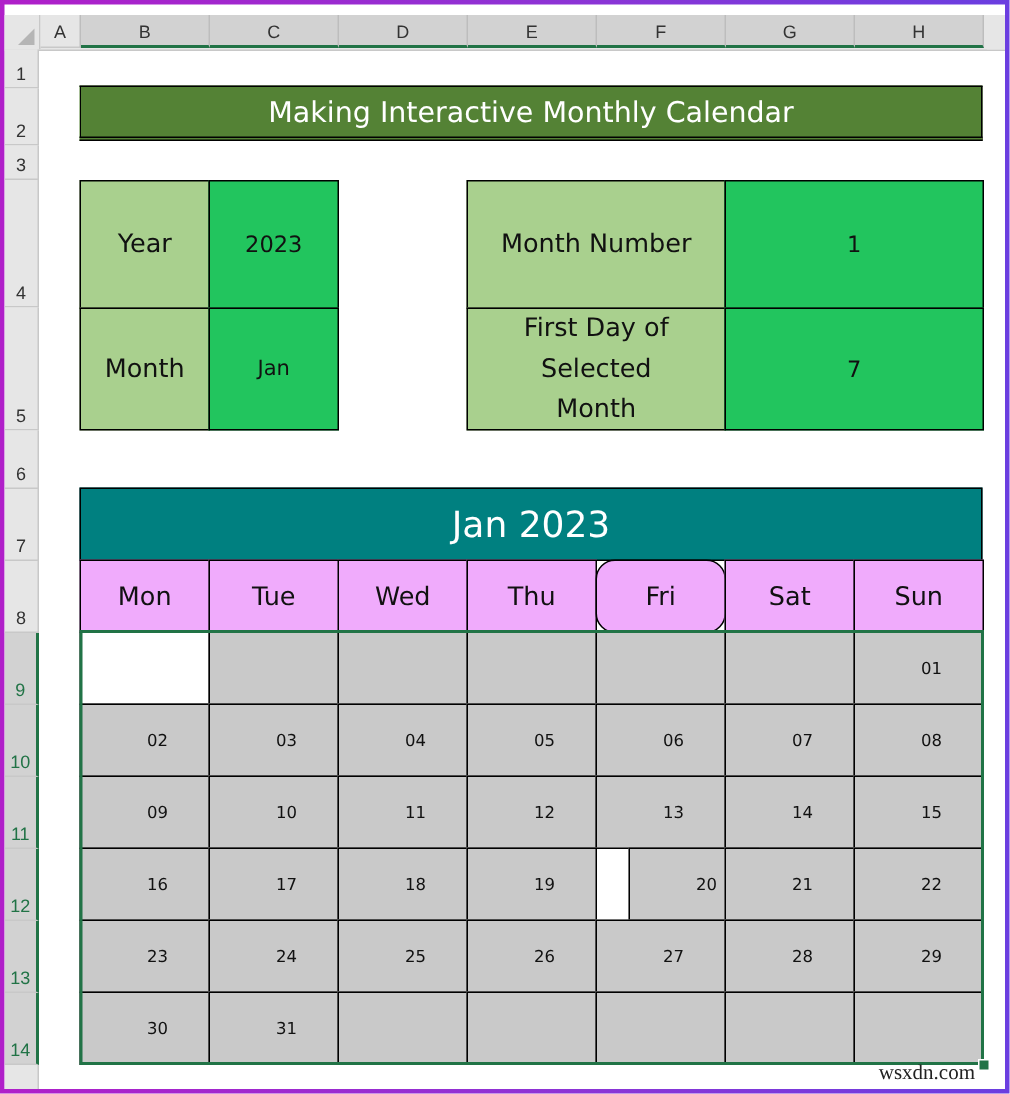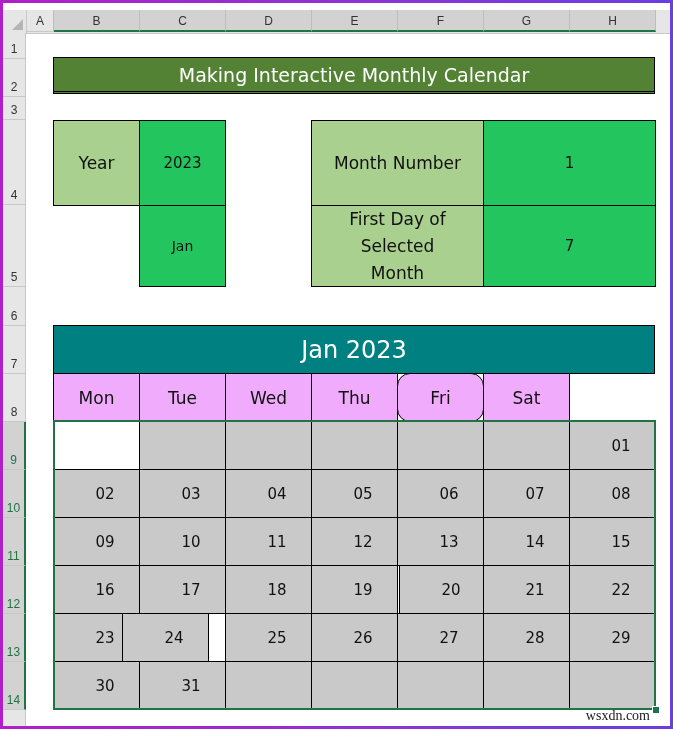--- a/index.html
+++ b/index.html
@@ -51,21 +51,21 @@
     color: #111; font-family: "DejaVu Sans", sans-serif;
   }
   .lbl { background: #a9d08e; font-size: 17px; line-height: 27px; }
   .val { background: #22c55e; font-size: 15px; }
   .cal-title {
     position: absolute; left: 50px; top: 322px; width: 602px; height: 49px;
     background: #008080; border: 1px solid #000; box-sizing: border-box; color: #fff;
     font-size: 24px; display: flex; align-items: center; justify-content: center;
   }
   .dow { background: #f0abfc; font-size: 17px; }
-  .day { background: #c9c9c9; font-size: 15px; padding-left: 17px; }
+  .day { background: #c9c9c9; font-size: 11px; padding-left: 17px; }
   .day.blank-white { background: #ffffff; }
   .sel-border {
     position: absolute; left: 50px; top: 417px; width: 603px; height: 290px;
     border: 2px solid #217346; box-sizing: border-box; pointer-events: none;
   }
   .sel-handle {
     position: absolute; left: 649px; top: 703px; width: 6px; height: 6px; background: #217346;
     border: 1px solid #fff;
   }
   .watermark {
@@ -108,35 +108,37 @@
   <div class="row-head sel" style="top:515px;height:48px;">11</div>
   <div class="row-head sel" style="top:563px;height:48px;">12</div>
   <div class="row-head sel" style="top:611px;height:48px;">13</div>
   <div class="row-head sel" style="top:659px;height:48px;">14</div>
   <div class="row-head" style="top:707px;height:20px;"></div>
 
   <div class="title-bar">Making Interactive Monthly Calendar</div>
 
   <div class="cell lbl" style="left:50px;top:117px;width:87px;height:86px;">Year</div>
   <div class="cell val" style="left:136px;top:117px;width:87px;height:86px;">2023</div>
+  <div class="cell lbl" style="left:50px;top:202px;width:87px;height:82px;">Month</div>
   <div class="cell val" style="left:136px;top:202px;width:87px;height:82px;font-size:14px;">Jan</div>
 
   <div class="cell lbl" style="left:308px;top:117px;width:173px;height:86px;">Month Number</div>
   <div class="cell val" style="left:480px;top:117px;width:173px;height:86px;">1</div>
   <div class="cell lbl" style="left:308px;top:202px;width:173px;height:82px;padding:0 20px;">First Day of Selected Month</div>
   <div class="cell val" style="left:480px;top:202px;width:173px;height:82px;">7</div>
 
   <div class="cal-title">Jan 2023</div>
 
   <div class="cell dow" style="left:50px;top:370px;width:87px;height:49px;">Mon</div>
   <div class="cell dow" style="left:222px;top:370px;width:87px;height:49px;">Wed</div>
   <div class="cell dow" style="left:136px;top:370px;width:87px;height:49px;">Tue</div>
   <div class="cell dow" style="left:308px;top:370px;width:87px;height:49px;">Thu</div>
   <div class="cell dow" style="left:394px;top:370px;width:87px;height:49px;border-radius:13px;">Fri</div>
   <div class="cell dow" style="left:480px;top:370px;width:87px;height:49px;">Sat</div>
+  <div class="cell dow" style="left:566px;top:370px;width:87px;height:49px;">Sun</div>
 
   <div id="day-grid">
       <div class="cell day blank-white" style="left: 50px; top: 418px; width: 87px; height: 49px;"></div>
       <div class="cell day" style="left: 136px; top: 418px; width: 87px; height: 49px;"></div>
       <div class="cell day" style="left: 222px; top: 418px; width: 87px; height: 49px;"></div>
       <div class="cell day" style="left: 308px; top: 418px; width: 87px; height: 49px;"></div>
       <div class="cell day" style="left: 394px; top: 418px; width: 87px; height: 49px;"></div>
       <div class="cell day" style="left: 480px; top: 418px; width: 87px; height: 49px;"></div>
       <div class="cell day" style="left: 566px; top: 418px; width: 87px; height: 49px;">01</div>
       <div class="cell day" style="left: 50px; top: 466px; width: 87px; height: 49px;">02</div>
@@ -150,25 +152,25 @@
       <div class="cell day" style="left: 136px; top: 514px; width: 87px; height: 49px;">10</div>
       <div class="cell day" style="left: 222px; top: 514px; width: 87px; height: 49px;">11</div>
       <div class="cell day" style="left: 308px; top: 514px; width: 87px; height: 49px;">12</div>
       <div class="cell day" style="left: 394px; top: 514px; width: 87px; height: 49px;">13</div>
       <div class="cell day" style="left: 480px; top: 514px; width: 87px; height: 49px;">14</div>
       <div class="cell day" style="left: 566px; top: 514px; width: 87px; height: 49px;">15</div>
       <div class="cell day" style="left: 50px; top: 562px; width: 87px; height: 49px;">16</div>
       <div class="cell day" style="left: 136px; top: 562px; width: 87px; height: 49px;">17</div>
       <div class="cell day" style="left: 222px; top: 562px; width: 87px; height: 49px;">18</div>
       <div class="cell day" style="left: 308px; top: 562px; width: 87px; height: 49px;">19</div>
-      <div class="cell day" style="left: 396px; top: 562px; width: 87px; height: 49px;">20</div>
+      <div class="cell day" style="left: 416px; top: 562px; width: 87px; height: 49px;">20</div>
       <div class="cell day" style="left: 480px; top: 562px; width: 87px; height: 49px;">21</div>
       <div class="cell day" style="left: 566px; top: 562px; width: 87px; height: 49px;">22</div>
       <div class="cell day" style="left: 50px; top: 610px; width: 87px; height: 49px;">23</div>
-      <div class="cell day" style="left: 119px; top: 610px; width: 87px; height: 49px;">24</div>
+      <div class="cell day" style="left: 136px; top: 610px; width: 87px; height: 49px;">24</div>
       <div class="cell day" style="left: 222px; top: 610px; width: 87px; height: 49px;">25</div>
       <div class="cell day" style="left: 308px; top: 610px; width: 87px; height: 49px;">26</div>
       <div class="cell day" style="left: 394px; top: 610px; width: 87px; height: 49px;">27</div>
       <div class="cell day" style="left: 480px; top: 610px; width: 87px; height: 49px;">28</div>
       <div class="cell day" style="left: 566px; top: 610px; width: 87px; height: 49px;">29</div>
       <div class="cell day" style="left: 50px; top: 658px; width: 87px; height: 49px;">30</div>
       <div class="cell day" style="left: 136px; top: 658px; width: 87px; height: 49px;">31</div>
       <div class="cell day" style="left: 222px; top: 658px; width: 87px; height: 49px;"></div>
       <div class="cell day" style="left: 308px; top: 658px; width: 87px; height: 49px;"></div>
       <div class="cell day" style="left: 394px; top: 658px; width: 87px; height: 49px;"></div>

